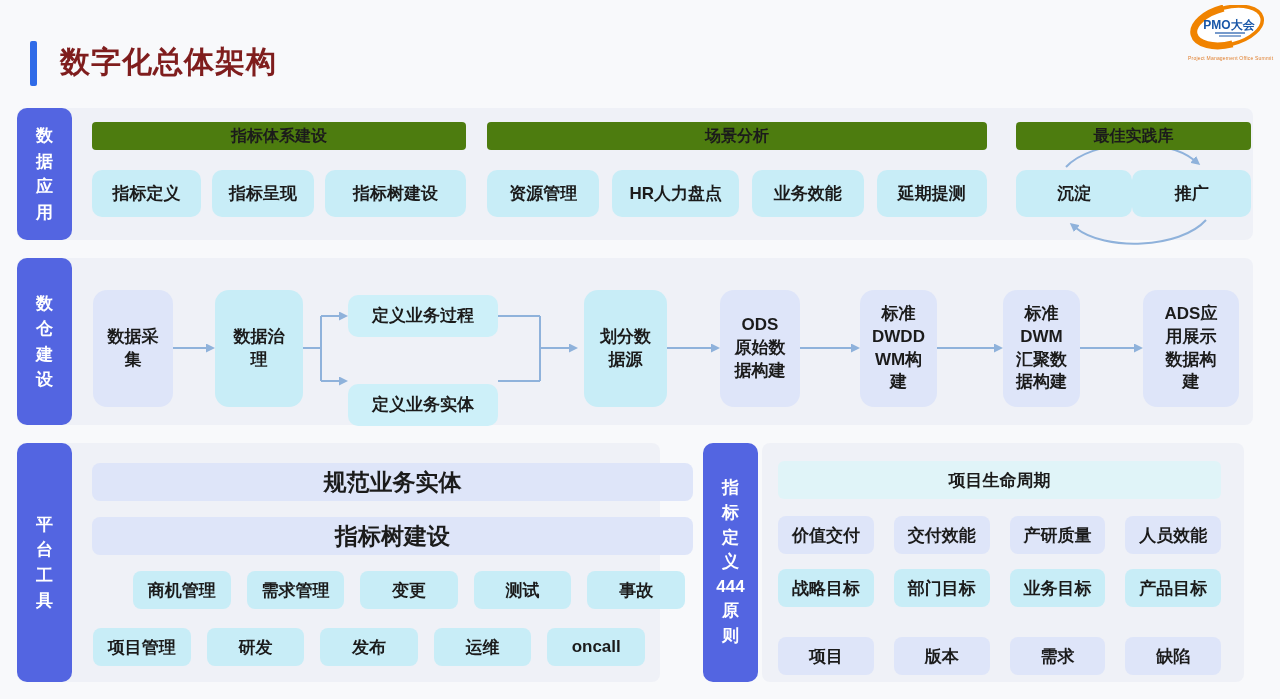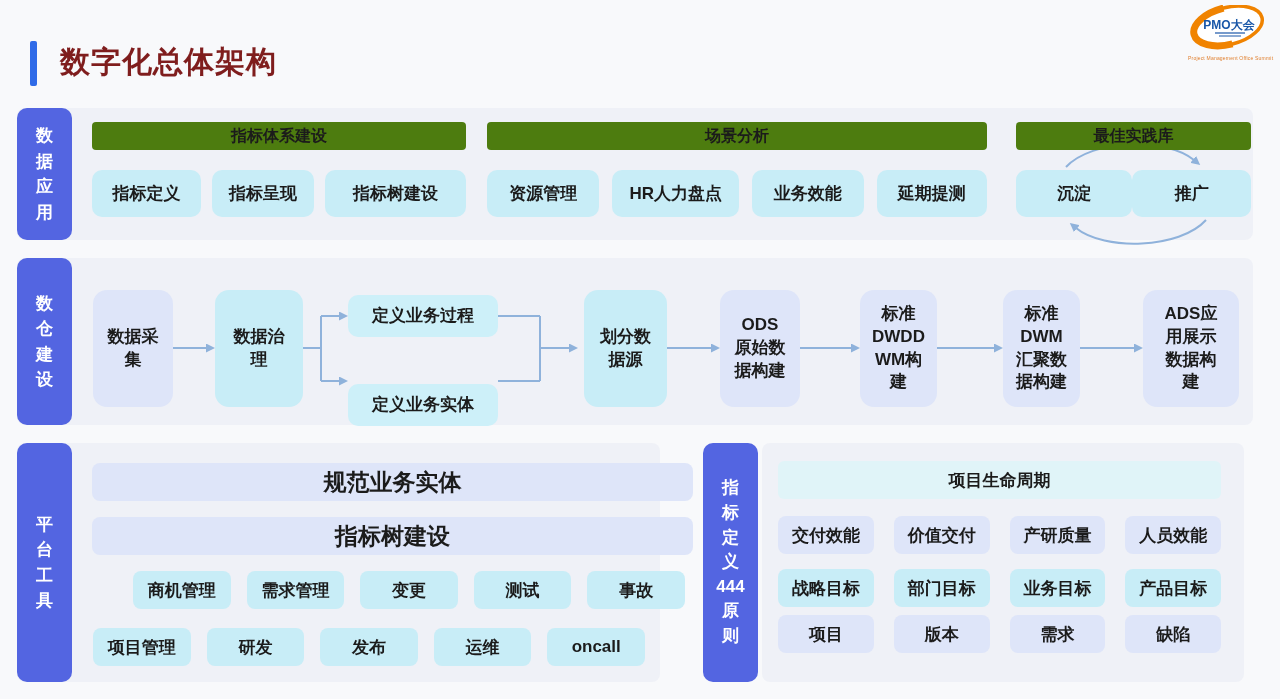--- a/index.html
+++ b/index.html
@@ -63,21 +63,21 @@
     display:flex;align-items:center;justify-content:center;font-size:23px;font-weight:600;}
   .bar1{top:20px;} .bar2{top:74px;}
   .grid{position:absolute;display:grid;z-index:2;}
   .pt-grid{left:76px;width:552px;grid-template-columns:repeat(5,1fr);gap:16px;}
   .pt-a{top:128px;margin-left:40px;} .pt-b{top:185px;}
   .pt-grid .btn,.pr-grid .btn{height:38px;border-radius:8px;}
   
   .plc-head{position:absolute;left:16px;top:18px;width:443px;height:38px;z-index:2;background:#E0F4F8;border-radius:6px;
     display:flex;align-items:center;justify-content:center;font-size:17px;font-weight:600;}
   .pr-grid{left:16px;width:443px;grid-template-columns:repeat(4,1fr);gap:20px;}
-  .pr-a{top:73px;} .pr-b{top:126px;} .pr-c{top:172px;}
+  .pr-a{top:73px;} .pr-b{top:126px;} .pr-c{top:194px;}
   
   .connectors{position:absolute;left:0;top:0;z-index:1;pointer-events:none;}
 </style>
 </head>
 <body>
 
 <div class="page">
 
   <div class="accent-bar"></div>
   <h1 class="title">数字化总体架构</h1>
@@ -190,22 +190,22 @@
 标
 定
 义
 444
 原
 则</div>
   <section class="panel row3r">
     <div class="plc-head">项目生命周期</div>
     <div class="grid pr-grid pr-a">
 
-    <div class="btn lav">交付效能</div>
-        <div class="btn lav">价值交付</div>
+    <div class="btn lav">价值交付</div>
+        <div class="btn lav">交付效能</div>
         <div class="btn lav">产研质量</div>
         <div class="btn lav">人员效能</div>
       </div>
     <div class="grid pr-grid pr-b">
 
     <div class="btn cyan">战略目标</div>
         <div class="btn cyan">部门目标</div>
         <div class="btn cyan">业务目标</div>
         <div class="btn cyan">产品目标</div>
       </div>

